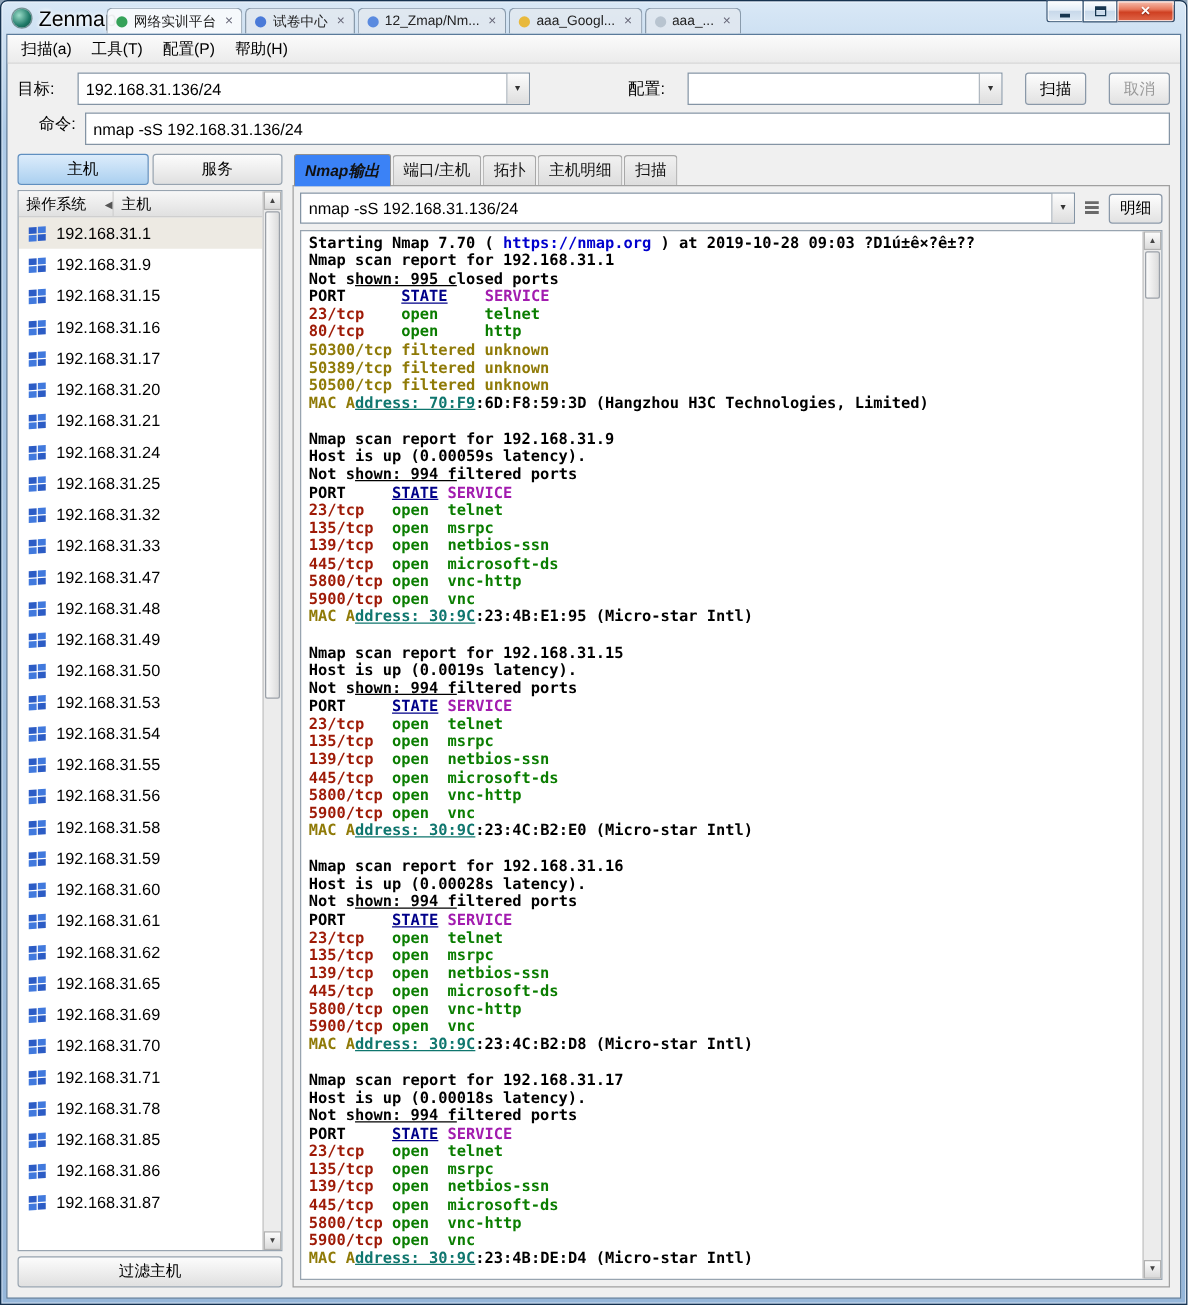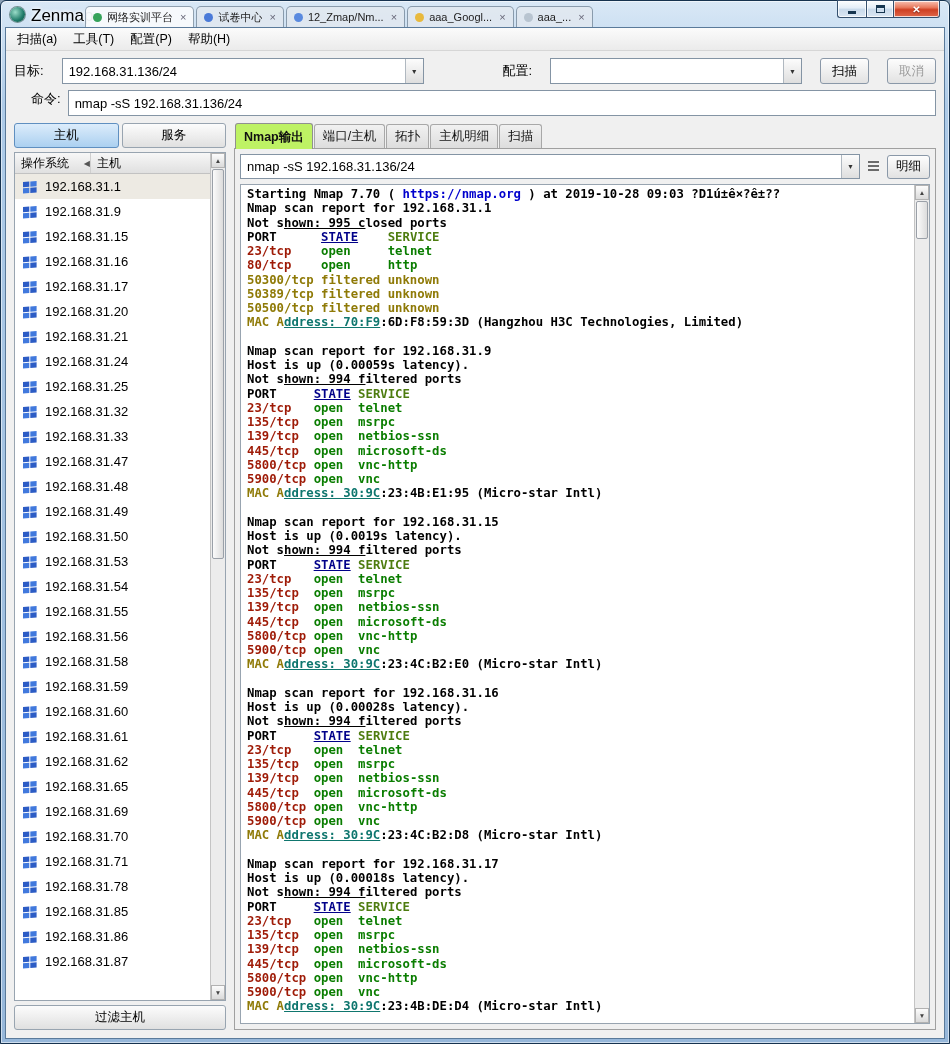--- a/index.html
+++ b/index.html
@@ -92,43 +92,43 @@
 .vs-thumb{position:absolute;left:1px;right:1px;border:1px solid #9aa0a8;border-radius:2px;
  background:linear-gradient(90deg,#fbfbfb,#dcdcdc);}
 .hl-thumb{top:16px;height:46%;}
 .out-thumb{top:16px;height:38px;}
 
 
 .right{flex:1;display:flex;flex-direction:column;min-width:0;min-height:0;}
 .tabstrip{display:flex;align-items:flex-end;height:25px;flex:0 0 auto;padding-left:1px;gap:1px;}
 .tab{padding:3px 8px;font-size:12.5px;background:linear-gradient(#f1f1f1,#ddd);
  border:1px solid #a8a8a8;border-bottom:none;border-radius:3px 3px 0 0;color:#111;}
-.tab.active{font-weight:bold;background:#bef264;padding-top:5px;position:relative;z-index:2;
- margin-bottom:-1px;border-color:#909090;}
+.tab.active{font-weight:bold;background:#3b82f6;padding-top:5px;position:relative;z-index:2;
+ margin-bottom:-1px;border-color:#909090;font-style:italic;}
 .tab-content{flex:1;border:1px solid #a0a0a0;background:#f0f0f0;display:flex;flex-direction:column;
  min-height:0;padding:5px;position:relative;z-index:1;}
 .toolbar{display:flex;gap:5px;align-items:center;margin-bottom:5px;flex:0 0 auto;}
 .cmd-combo{flex:1;height:25px;}
 .hbtn{width:17px;height:24px;display:flex;align-items:center;justify-content:center;
  border:none;background:transparent;}
 .hamb{width:11px;height:11px;background:repeating-linear-gradient(#6a6a6a 0 2px,transparent 2px 4px);}
 .btn.small{height:24px;padding:0 8px;}
 .output-box{flex:1;position:relative;background:#fff;border:1px solid #98a4b0;min-height:0;overflow:hidden;}
 .out{position:absolute;inset:2px 17px 2px 6px;overflow:hidden;
  font-family:"DejaVu Sans Mono",monospace;font-size:12.3px;line-height:14.25px;font-weight:bold;}
 .ln{white-space:pre;}
 .s-t{color:#000;}
 .s-u{color:#0000cd;}
 .s-p{color:#9e1a06;}
 .s-o{color:#0a7d00;}
 .s-f{color:#8f7a07;}
 .s-m{color:#8f7a07;}
 .s-mu{color:#0f766e;text-decoration:underline;}
 .s-nu{color:#000;text-decoration:underline;}
-.s-h{color:#4d7c0f;}
+.s-h{color:#a21caf;}
 .s-hu{color:#000089;text-decoration:underline;}
 </style>
 </head>
 <body>
 
 <div class="frame">
   <div class="titlebar">
     <span class="app-icon"></span>
     <span class="app-title">Zenmap</span>
     <div class="ghost-tabs">

